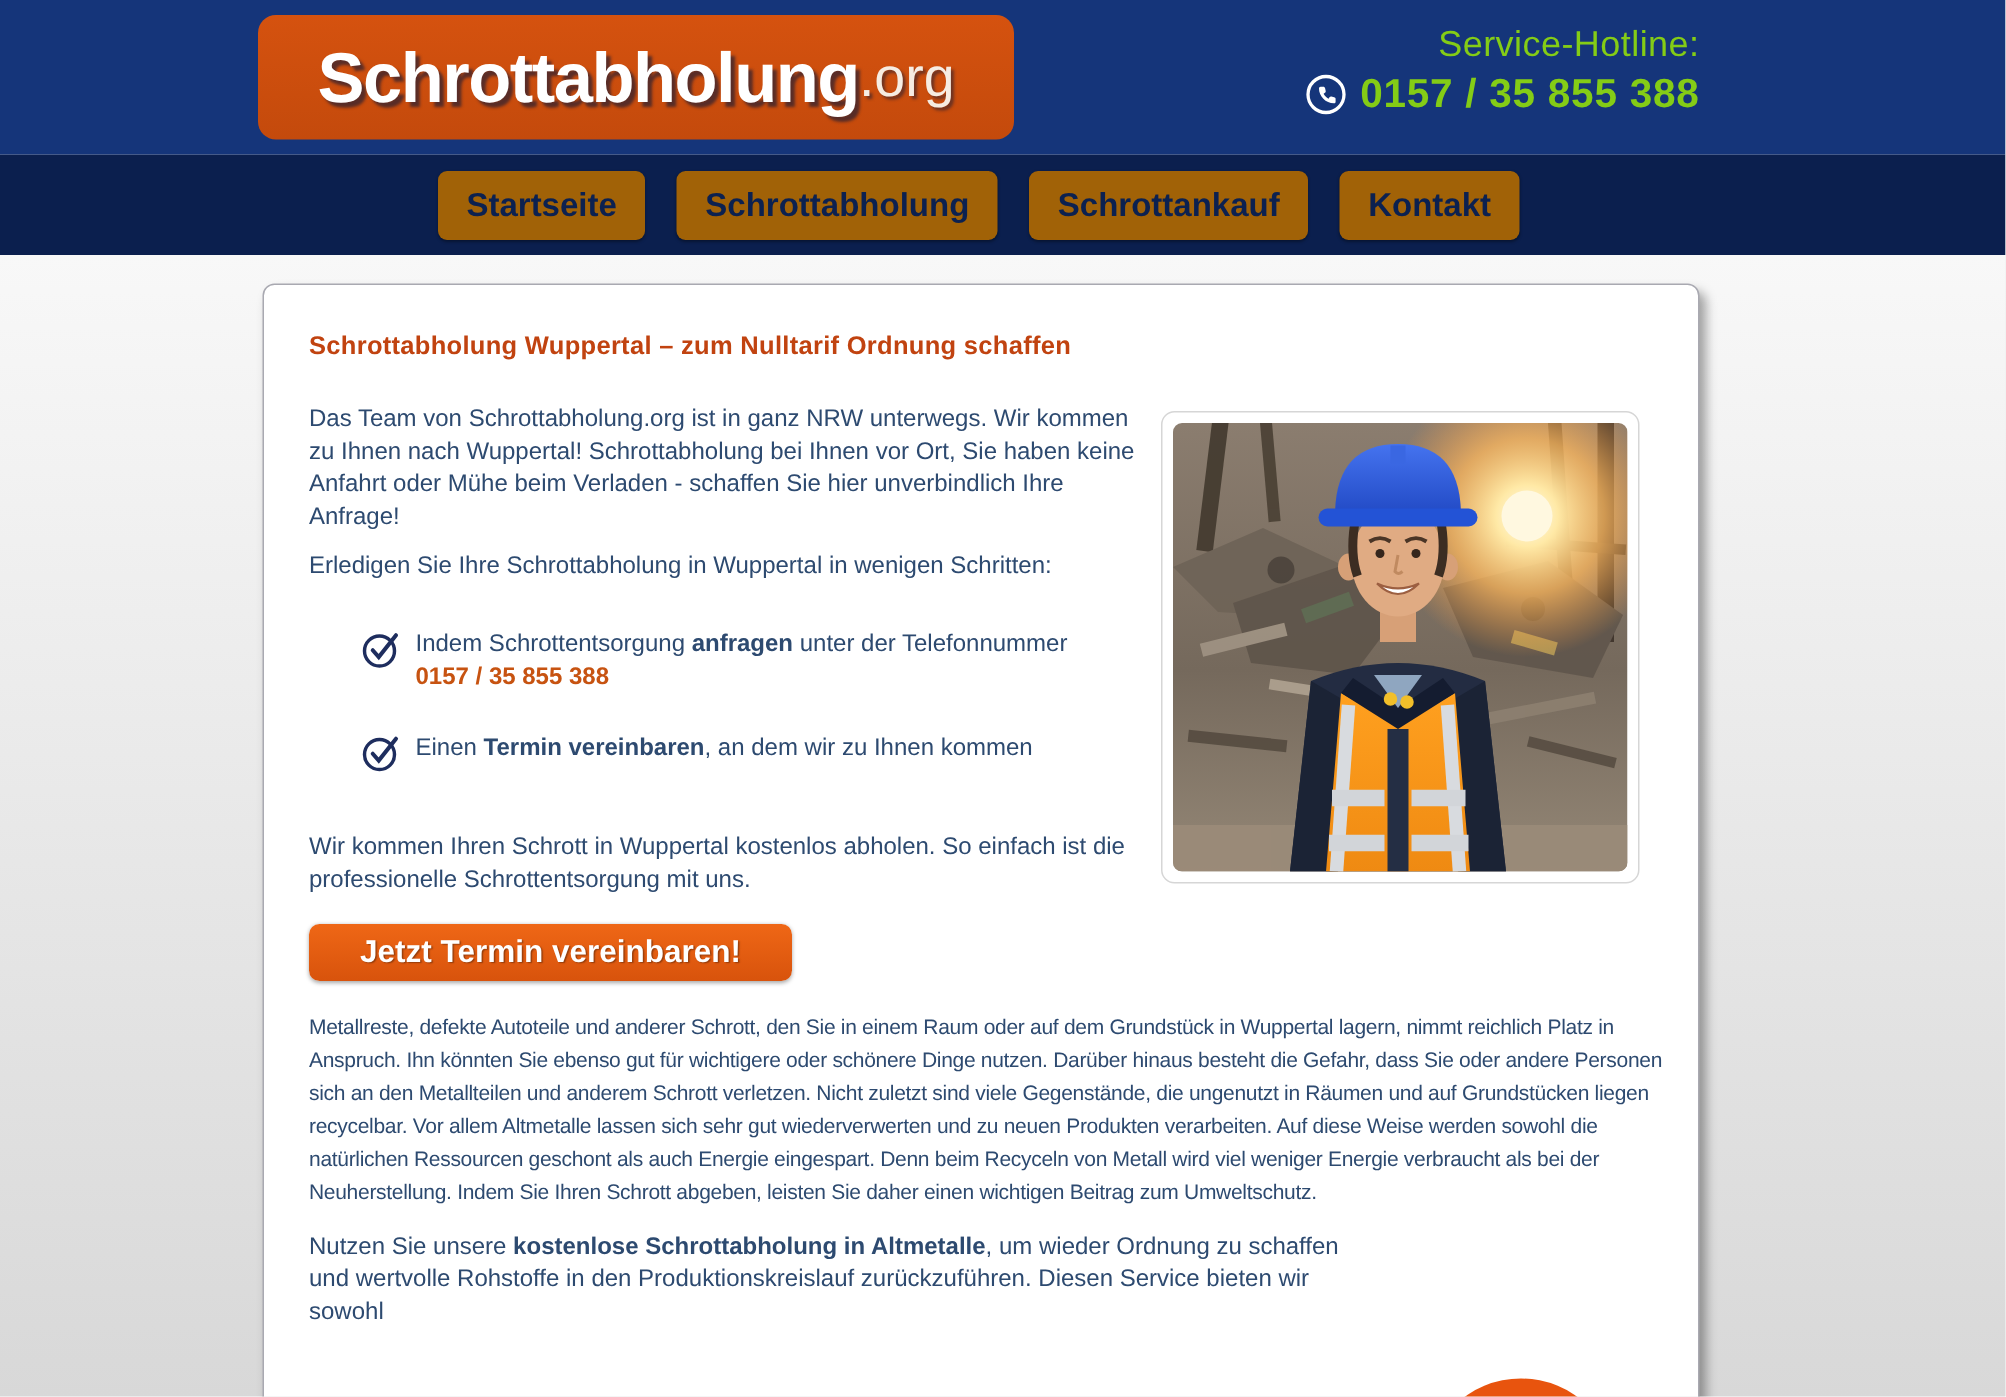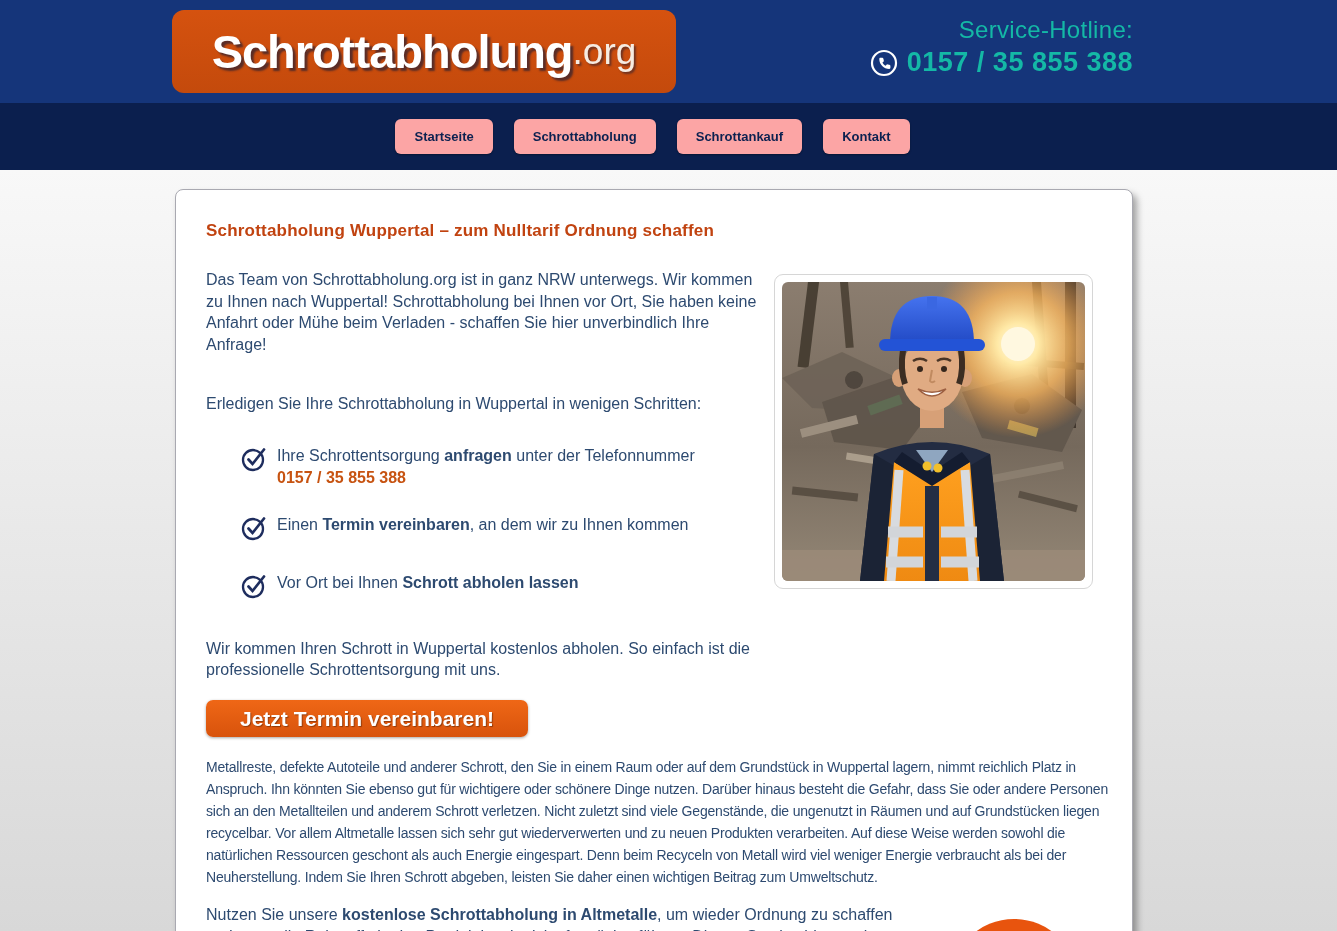--- a/index.html
+++ b/index.html
@@ -11,46 +11,46 @@
   .logo-box{
     position:absolute; left:172px; top:10px; width:504px; height:83px;
     background:linear-gradient(#d5520f,#c44a0c);
     border-radius:12px; display:flex; align-items:center; justify-content:center;
     text-decoration:none; cursor:pointer;
   }
   .logo-brand{ font-size:47px; font-weight:bold; color:#fff;
     text-shadow:3px 3px 2px rgba(13,24,56,.6); letter-spacing:-1px;}
   .logo-tld{ font-size:37px; font-weight:normal; color:#f6ece2;
     text-shadow:2px 2px 2px rgba(13,24,56,.5);}
-  .hotline{ position:absolute; right:204px; top:16px; text-align:right; color:#14b8a6;}
+  .hotline{ position:absolute; right:204px; top:16px; text-align:right; color:#84cc16;}
   .hotline-label{ font-size:24px; letter-spacing:.3px;}
   .hotline-row{ display:flex; align-items:center; justify-content:flex-end; gap:9px;
     margin-top:3px; font-size:27px; font-weight:bold; letter-spacing:.5px;}
   .hotline-row svg{ display:block; }
 
   
   nav{ height:67px; background:var(--nav-bg); display:flex; align-items:center;
     justify-content:center; gap:21px; }
   .nav-group{ display:flex; gap:21px; position:relative; left:-16px; }
-  .nav-btn{ background:#fca5a5; color:#0c2150; font-weight:bold; font-size:13px;
+  .nav-btn{ background:#a16207; color:#0c2150; font-weight:bold; font-size:22px;
     padding:10px 19px; border-radius:6px; text-decoration:none; cursor:pointer;
     box-shadow:0 1px 2px rgba(0,0,0,.35);}
 
   
   .page-bg{ height:761px; background:linear-gradient(#f8f8f8,#d8d8d8); padding-top:19px;}
   .card{ position:relative; margin-left:175px; width:958px; height:900px;
     background:#fff; border:1px solid #a9a9b1; border-radius:8px;
     box-shadow:4px 5px 7px rgba(0,0,0,.35); padding:0 22px 0 30px;}
 
   h1{ padding-top:31px; font-size:17px; font-weight:bold; color:var(--heading);
     letter-spacing:.2px;}
 
   .intro-col{ width:556px; color:var(--body-text); font-size:16px; line-height:21.5px;}
   .intro-col p.intro{ margin-top:28px;}
-  .intro-col p.lead{ margin-top:38px;}
+  .intro-col p.lead{ margin-top:12px;}
 
   .checklist{ list-style:none; margin-top:30px;}
   .check-item{ display:flex; gap:9px; margin-bottom:25px; padding-left:34px;}
   .check-icon{ flex:0 0 28px; }
   .check-text b{ font-weight:bold; }
   .phone-link{ display:block; margin-top:1px; color:var(--phone-orange);
     font-weight:bold; text-decoration:none; cursor:pointer;}
 
   .summary{ margin-top:32px;}
   .cta-btn{ display:inline-block; margin-top:19px;
@@ -111,39 +111,30 @@
       <p class="lead">Erledigen Sie Ihre Schrottabholung in Wuppertal in wenigen Schritten:</p>
 
       <ul class="checklist">
         <li class="check-item">
           <span class="check-icon">
             <svg width="28" height="28" viewBox="0 0 28 28">
               <circle cx="13" cy="15" r="10" fill="none" stroke="#1e2d5e" stroke-width="2.3"></circle>
               <path d="M8.5 14.5 l4 4.5 L24 4.5" fill="none" stroke="#1e2d5e" stroke-width="2.7" stroke-linecap="round"></path>
             </svg>
           </span>
-          <span class="check-text"><span>Ihre Schrottentsorgung </span><b>anfragen</b><span> unter der Telefonnummer</span><a class="phone-link">0157 / 35 855 388</a></span>
+          <span class="check-text"><span>Indem Schrottentsorgung </span><b>anfragen</b><span> unter der Telefonnummer</span><a class="phone-link">0157 / 35 855 388</a></span>
         </li>
         <li class="check-item">
           <span class="check-icon">
             <svg width="28" height="28" viewBox="0 0 28 28">
               <circle cx="13" cy="15" r="10" fill="none" stroke="#1e2d5e" stroke-width="2.3"></circle>
               <path d="M8.5 14.5 l4 4.5 L24 4.5" fill="none" stroke="#1e2d5e" stroke-width="2.7" stroke-linecap="round"></path>
             </svg>
           </span>
           <span class="check-text"><span>Einen </span><b>Termin vereinbaren</b><span>, an dem wir zu Ihnen kommen</span></span>
-        </li>
-        <li class="check-item">
-          <span class="check-icon">
-            <svg width="28" height="28" viewBox="0 0 28 28">
-              <circle cx="13" cy="15" r="10" fill="none" stroke="#1e2d5e" stroke-width="2.3"></circle>
-              <path d="M8.5 14.5 l4 4.5 L24 4.5" fill="none" stroke="#1e2d5e" stroke-width="2.7" stroke-linecap="round"></path>
-            </svg>
-          </span>
-          <span class="check-text"><span>Vor Ort bei Ihnen </span><b>Schrott abholen lassen</b><span></span></span>
         </li>
       </ul>
 
       <p class="summary">Wir kommen Ihren Schrott in Wuppertal kostenlos abholen. So einfach ist die professionelle Schrottentsorgung mit uns.</p>
       <a class="cta-btn">Jetzt Termin vereinbaren!</a>
     </div>
 
     <figure class="photo-frame">
       <svg width="303" height="299" viewBox="0 0 303 299">
         <defs>

